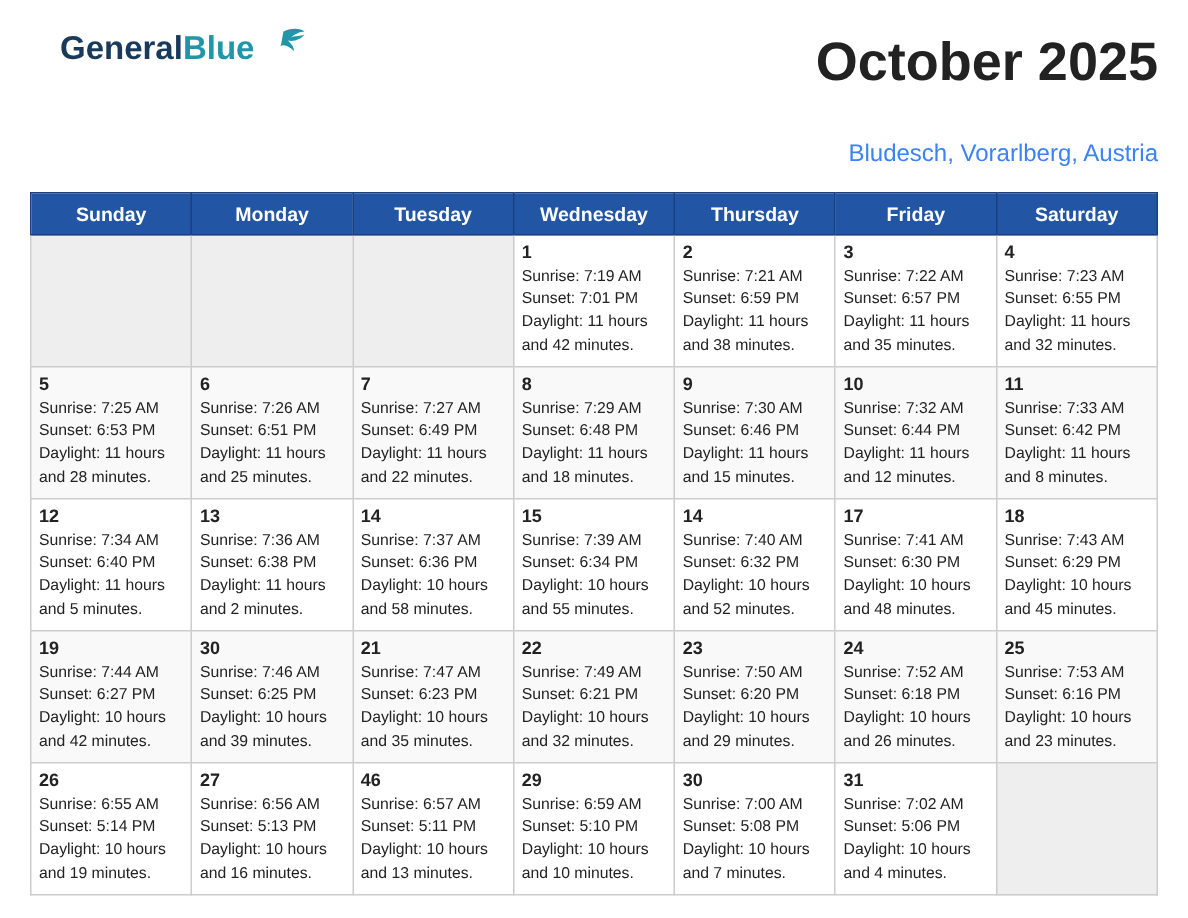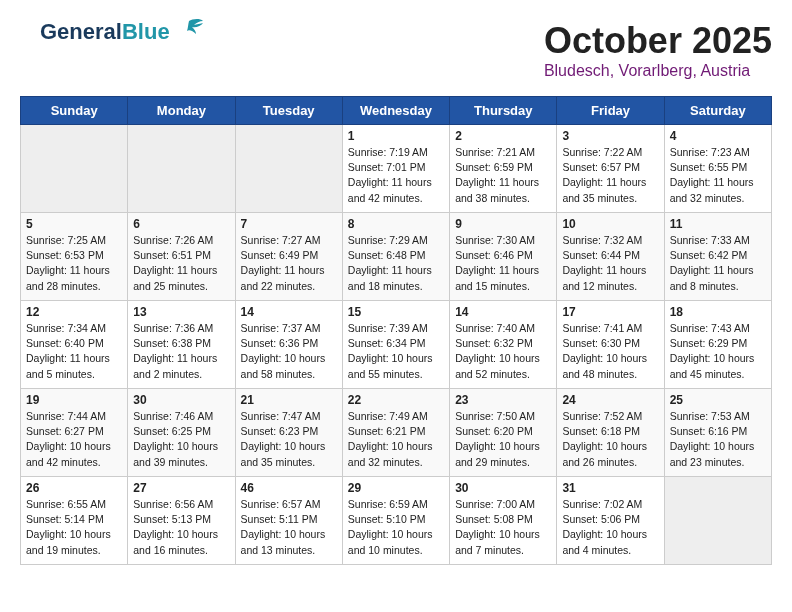--- a/index.html
+++ b/index.html
@@ -15,29 +15,31 @@
       justify-content: space-between;
       align-items: flex-start;
       margin-bottom: 16px;
     }
     .logo {
       display: flex;
       flex-direction: column;
       align-items: flex-start;
     }
     .title-block {
+      text-align: right;
     }
     .month-title {
       font-size: 36px;
       font-weight: bold;
       color: #222;
     }
     .location-title {
       font-size: 16px;
-      color: #701a75;
+      color: #3b82f6;
+      margin-top: 32px;
     }
     table {
       width: 100%;
       border-collapse: collapse;
       table-layout: fixed;
       padding-left: 40px;
     }
     thead th {
       background-color: #2255a4;
       color: #fff;

